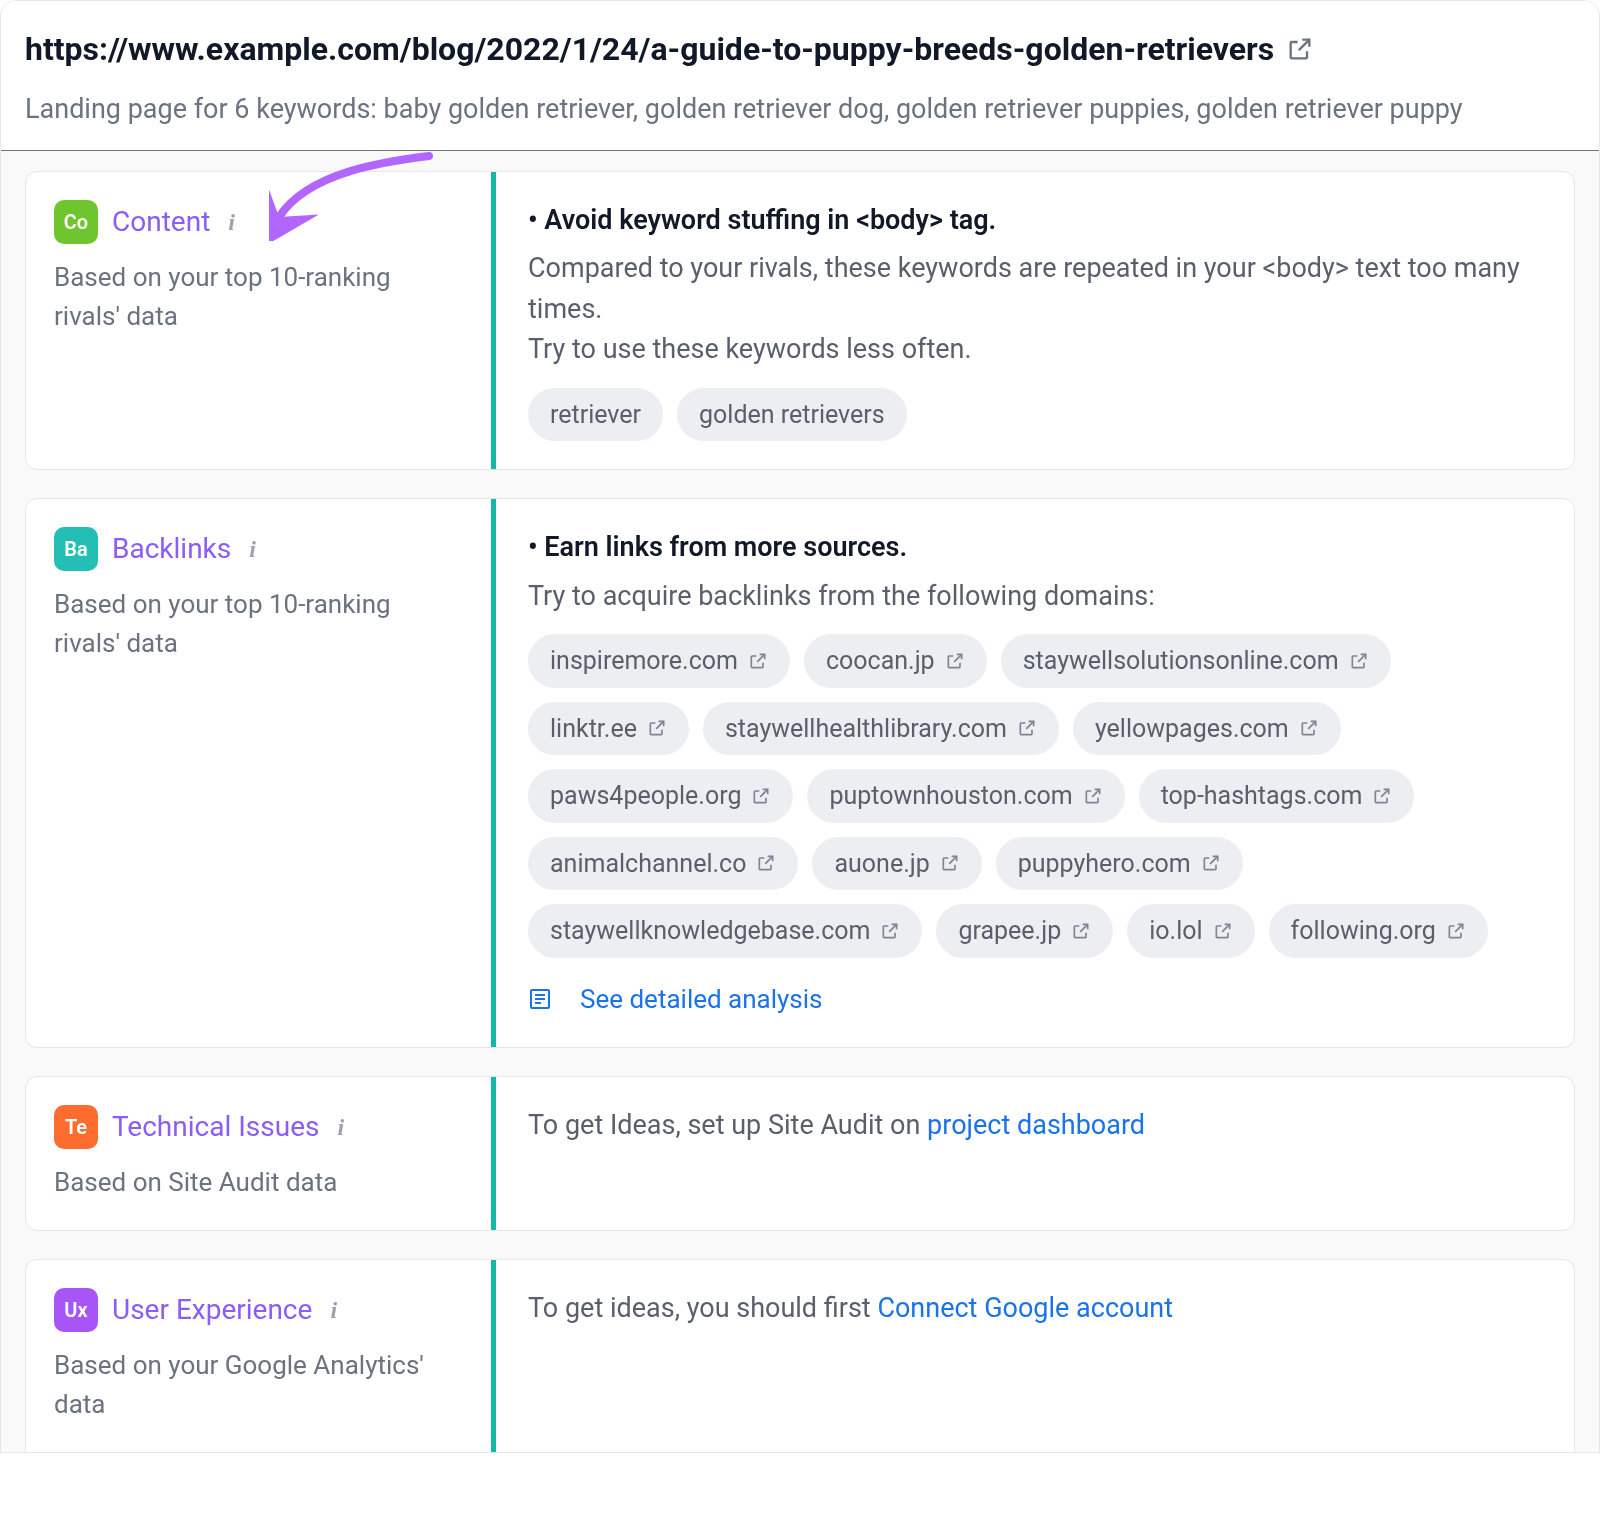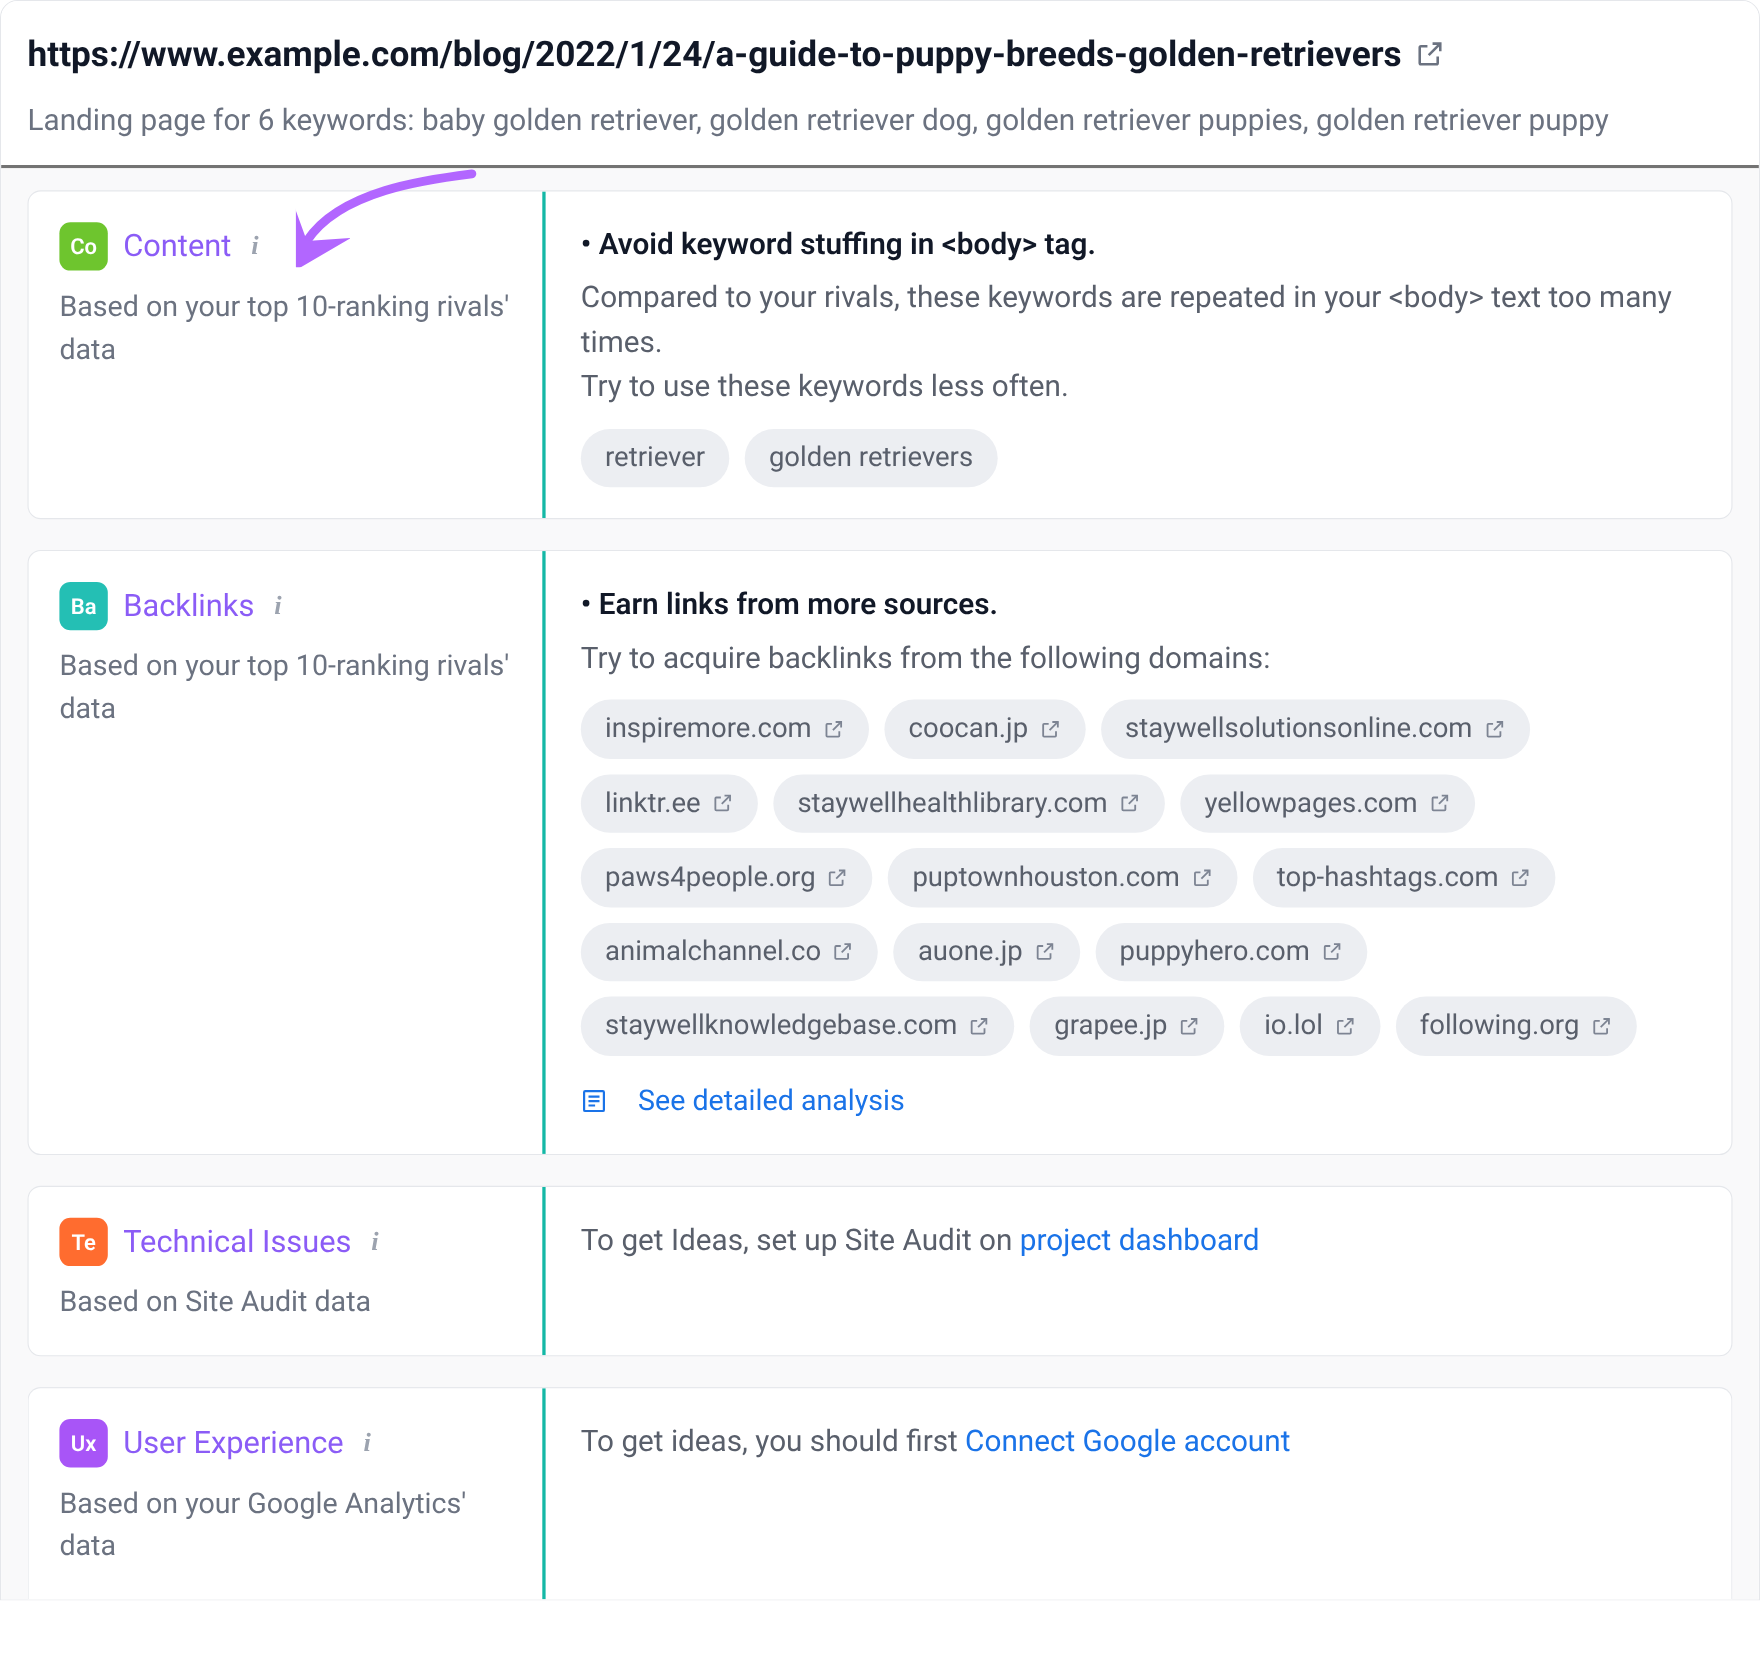--- a/index.html
+++ b/index.html
@@ -13,21 +13,21 @@
   }
   .page {
     background: #fff;
     border: 1px solid #e5e7eb;
     border-top-left-radius: 16px;
     border-top-right-radius: 16px;
     overflow: hidden;
   }
   .header {
     padding: 24px 24px 20px 24px;
-    border-bottom: 3px solid #737373;
+    border-bottom: 1px solid #737373;
     background: #fff;
     white-space: nowrap;
     overflow: hidden;
   }
   .page-url-row {
     display: flex;
     align-items: center;
     gap: 12px;
   }
   .page-url {
@@ -60,21 +60,21 @@
     border: 1px solid #e5e7eb;
     border-radius: 12px;
     margin-bottom: 28px;
     display: flex;
     overflow: hidden;
   }
   .card-left {
     width: 470px;
     min-width: 470px;
     padding: 28px 28px 28px 28px;
-    border-right: 3px solid #14b8a6;
+    border-right: 5px solid #14b8a6;
   }
   .card-left-head {
     display: flex;
     align-items: center;
     gap: 14px;
     margin-bottom: 14px;
   }
   .card-badge {
     width: 44px;
     height: 44px;

